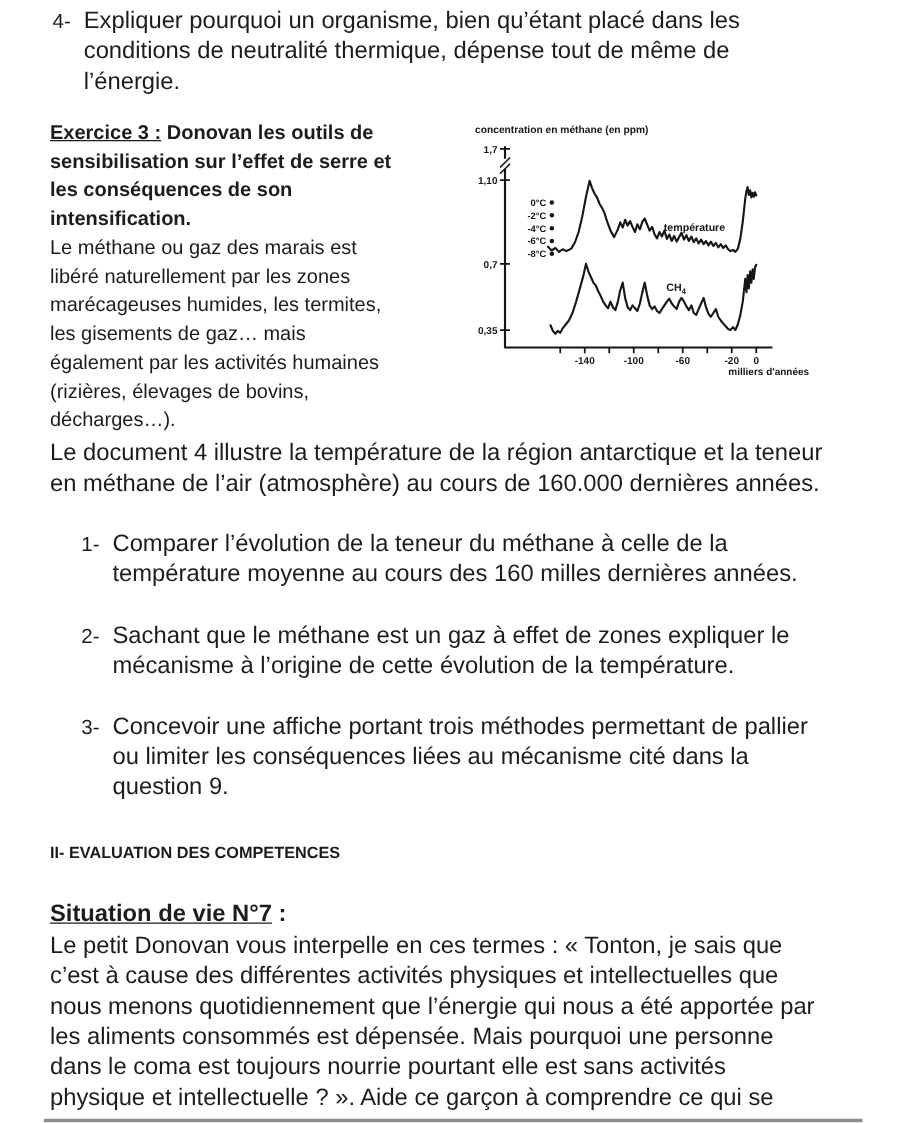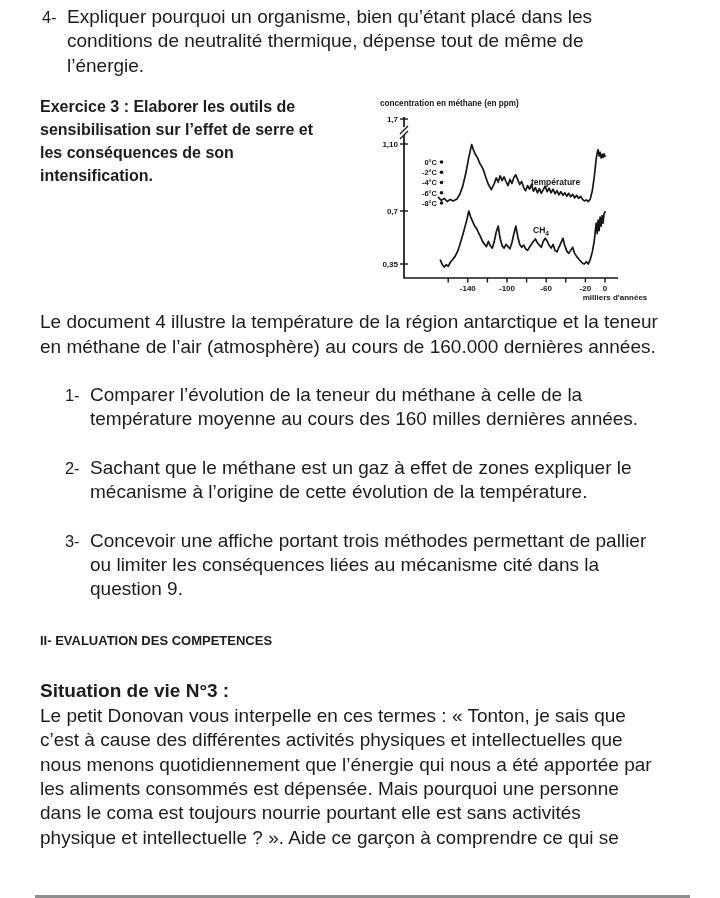--- a/index.html
+++ b/index.html
@@ -7,21 +7,21 @@
     width:720px;height:898px;
     background:#ffffff;
     font-family:"Liberation Sans",sans-serif;
     color:#1c1c1c;
     position:relative;
     overflow:hidden;
   }
   .doc{padding:5px 0 0 40px;}
   .txt{font-size:19px;line-height:24.4px;white-space:pre-line;}
   .b{font-weight:bold;}
-  .u{}
+  .u{text-decoration:underline;}
   .item{display:flex;align-items:flex-start;}
   .item .num{flex:none;width:25px;font-size:16.4px;line-height:24.4px;}
   .item .body{flex:1;}
   #item4{padding-left:2px;width:650px;}
   .q{margin-left:25px;width:648px;margin-top:24px;}
   .q:first-of-type{margin-top:0;}
   #twocol{display:flex;margin-top:17px;}
   #col-left{width:337px;}
   #col-left .txt{font-size:16px;line-height:23px;}
   #col-chart{flex:none;width:345px;text-align:right;}
@@ -39,24 +39,31 @@
 
   <div class="item" id="item4">
     <span class="num">4-</span>
     <span class="body txt">Expliquer pourquoi un organisme, bien qu’étant placé dans les
 conditions de neutralité thermique, dépense tout de même de
 l’énergie.</span>
   </div>
 
   <div id="twocol">
     <div id="col-left">
-      <div class="txt"><span class="b u">Exercice 3 :</span><span class="b"> Elaborer les outils de
+      <div class="txt"><span class="b u">Exercice 3 :</span><span class="b"> Donovan les outils de
 sensibilisation sur l’effet de serre et
 les conséquences de son
 intensification.</span></div>
+      <div class="txt">Le méthane ou gaz des marais est
+libéré naturellement par les zones
+marécageuses humides, les termites,
+les gisements de gaz… mais
+également par les activités humaines
+(rizières, élevages de bovins,
+décharges…).</div>
     </div>
     <div id="col-chart">
       <svg id="methane-chart" width="345" height="208" viewBox="0 0 345 208">
           <text x="5" y="11" font-size="8.2" font-weight="bold" fill="#161616">concentration en méthane (en ppm)</text>
           <line x1="29" y1="22" x2="29" y2="32" stroke="#161616" stroke-width="1.7"></line>
           <line x1="29" y1="40" x2="29" y2="183.5" stroke="#161616" stroke-width="1.7"></line>
           <line x1="25" y1="39" x2="33" y2="31" stroke="#161616" stroke-width="1.3"></line>
           <line x1="25" y1="44" x2="33" y2="36" stroke="#161616" stroke-width="1.3"></line>
           <line x1="29" y1="183" x2="243" y2="183" stroke="#161616" stroke-width="1.7"></line>
           <line x1="25" y1="24" x2="33" y2="24" stroke="#161616" stroke-width="1.4"></line>
@@ -116,21 +123,21 @@
   <div class="item q">
     <span class="num">3-</span>
     <span class="body txt">Concevoir une affiche portant trois méthodes permettant de pallier
 ou limiter les conséquences liées au mécanisme cité dans la
 question 9.</span>
   </div>
 
   <div class="b" id="section2-heading">II- EVALUATION DES COMPETENCES</div>
 
   <div id="exercice1-block">
-    <div class="txt"><span class="b u">Situation de vie N°3</span><span class="b"> :</span></div>
+    <div class="txt"><span class="b u">Situation de vie N°7</span><span class="b"> :</span></div>
     <div class="txt" id="donovan">Le petit Donovan vous interpelle en ces termes : « Tonton, je sais que
 c’est à cause des différentes activités physiques et intellectuelles que
 nous menons quotidiennement que l’énergie qui nous a été apportée par
 les aliments consommés est dépensée. Mais pourquoi une personne
 dans le coma est toujours nourrie pourtant elle est sans activités
 physique et intellectuelle ? ». Aide ce garçon à comprendre ce qui se</div>
   </div>
 
 </div>
 

